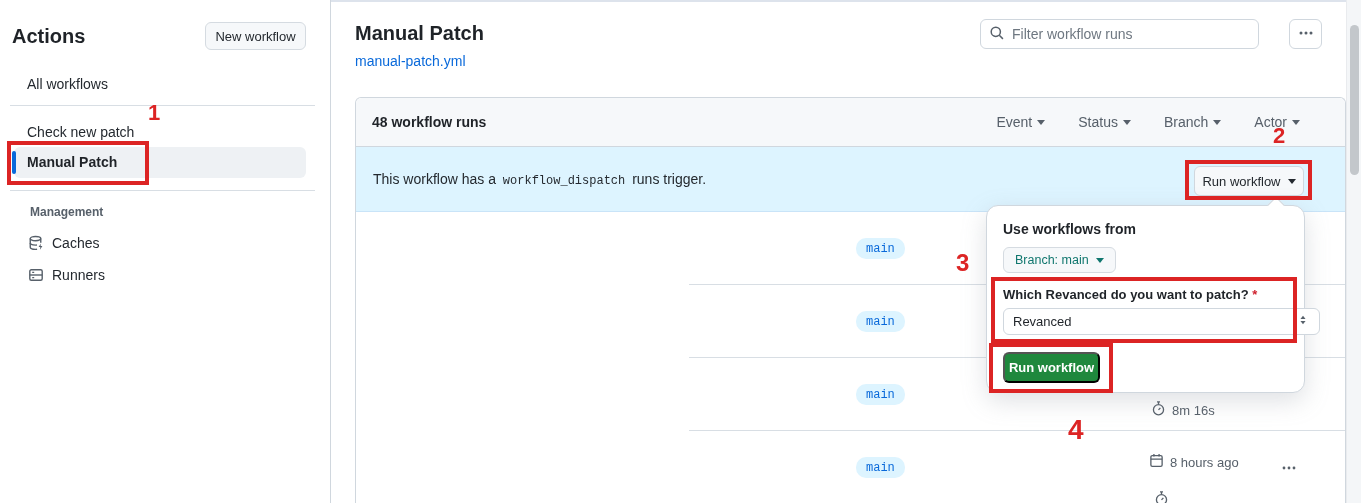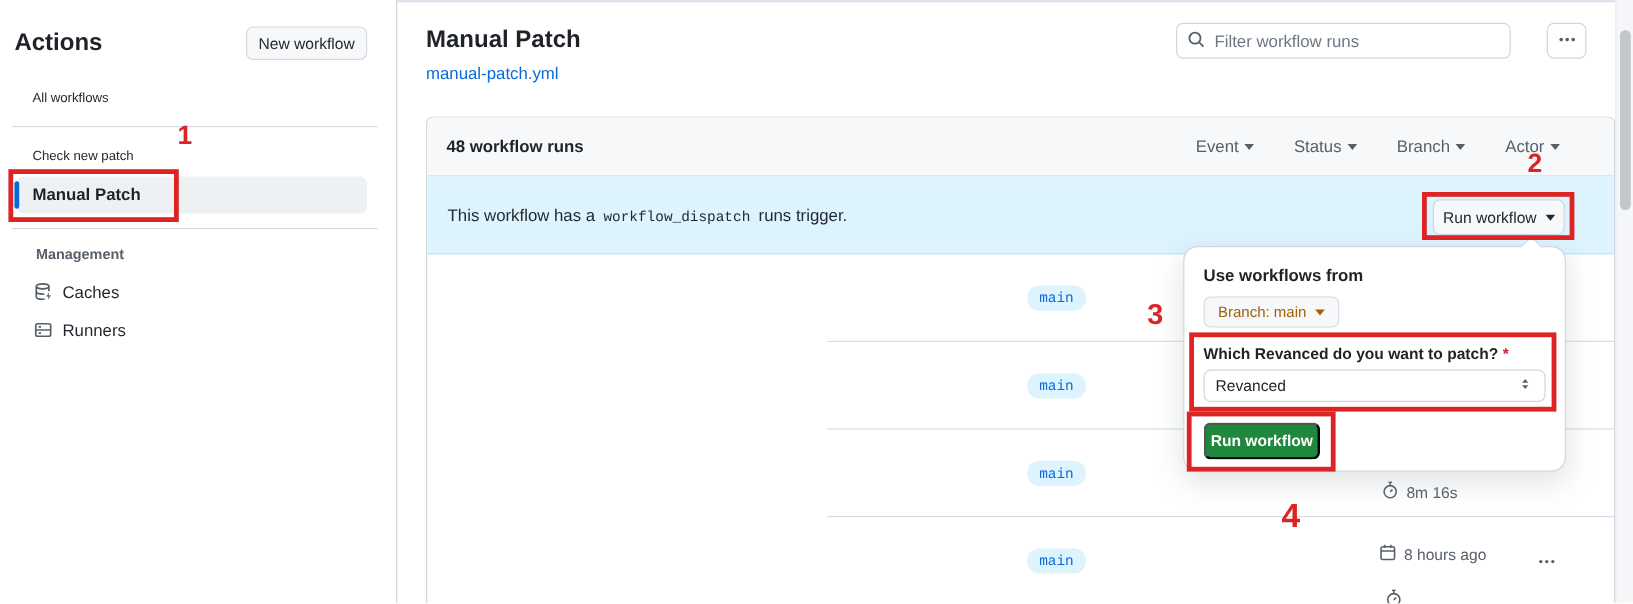--- a/index.html
+++ b/index.html
@@ -18,21 +18,21 @@
   .top-gray-line { position:absolute; top:0; left:310px; width:1036px; height:2px; background:#dde3ec; }
   .top-salmon-bar { position:absolute; top:0; left:222px; width:88px; height:3px; background:#f87f63; }
 
   
   .sidebar { position:absolute; left:0; top:0; width:331px; height:503px;
     border-right:1px solid #d0d7de; background:#fff; }
   .sidebar-title { position:absolute; left:12px; top:25px; font-size:20px; font-weight:bold; }
   .new-workflow-btn { position:absolute; left:205px; top:22px; width:101px; height:28px;
     background:#f6f8fa; border:1px solid #d5dbe1; border-radius:6px; font-size:13px;
     color:#24292f; display:flex; align-items:center; justify-content:center; cursor:pointer; }
-  .nav-item { position:absolute; left:27px; font-size:11px; color:#24292f; cursor:pointer; }
+  .nav-item { position:absolute; left:27px; font-size:14px; color:#24292f; cursor:pointer; }
   .nav-all { top:76px; }
   .nav-check { top:124px; }
   .sb-divider { position:absolute; left:10px; width:305px; height:1px; background:#d8dee4; }
   .sb-div1 { top:105px; } .sb-div2 { top:190px; }
   .nav-selected-bg { position:absolute; left:14px; top:147px; width:292px; height:31px;
     background:#eef1f4; border-radius:6px; cursor:pointer; }
   .nav-selected-label { display:block; padding-left:13px; line-height:31px; font-weight:bold; font-size:14px; }
   .nav-accent-bar { position:absolute; left:12px; top:151px; width:4px; height:23px;
     background:#0969da; border-radius:2px; }
   .mgmt-label { position:absolute; left:30px; top:205px; font-size:12px; font-weight:bold; color:#57606a; }
@@ -94,26 +94,26 @@
 
   
   .popup { position:absolute; left:986px; top:205px; width:319px; height:188px;
     background:#fff; border:1px solid #d0d7de; border-radius:12px;
     box-shadow:0 8px 24px rgba(140,149,159,0.28); z-index:10; }
   .popup-caret { position:absolute; top:-7px; right:22px; width:12px; height:12px;
     background:#fff; border-left:1px solid #d0d7de; border-top:1px solid #d0d7de;
     transform:rotate(45deg); }
   .popup-title { position:absolute; left:16px; top:15px; font-size:14px; font-weight:bold; }
   .branch-btn { position:absolute; left:16px; top:41px; height:26px; padding:0 11px;
-    display:flex; align-items:center; gap:7px; font-size:12.5px; color:#a16207;
+    display:flex; align-items:center; gap:7px; font-size:12.5px; color:#0f766e;
     background:#f6f8fa; border:1px solid #d5dbe1; border-radius:6px; cursor:pointer; }
   .popup-label { position:absolute; left:16px; top:81px;
     font-family:Liberation Sans, sans-serif; font-size:13px; font-weight:bold; }
   .required-marker { color:#cf222e; }
-  .popup-select { position:absolute; left:16px; top:102px; width:285px; height:27px;
+  .popup-select { position:absolute; left:16px; top:102px; width:317px; height:27px;
     border:1px solid #d0d7de; border-radius:6px; background:#fff; font-size:13px;
     display:flex; align-items:center; justify-content:space-between; padding:0 9px; cursor:pointer; }
   .popup-select .icon { color:#57606a; }
   .popup-run-btn { position:absolute; left:16px; top:146px; width:97px; height:31px;
     background:#1f883d; color:#fff; font-size:13px; font-weight:bold; border-radius:6px;
     display:flex; align-items:center; justify-content:center; cursor:pointer; }
 
   
   .ann-box { position:absolute; border:4px solid #dc2424; z-index:20; pointer-events:none; }
   .ann-box1 { left:7px; top:141px; width:142px; height:44px; }

